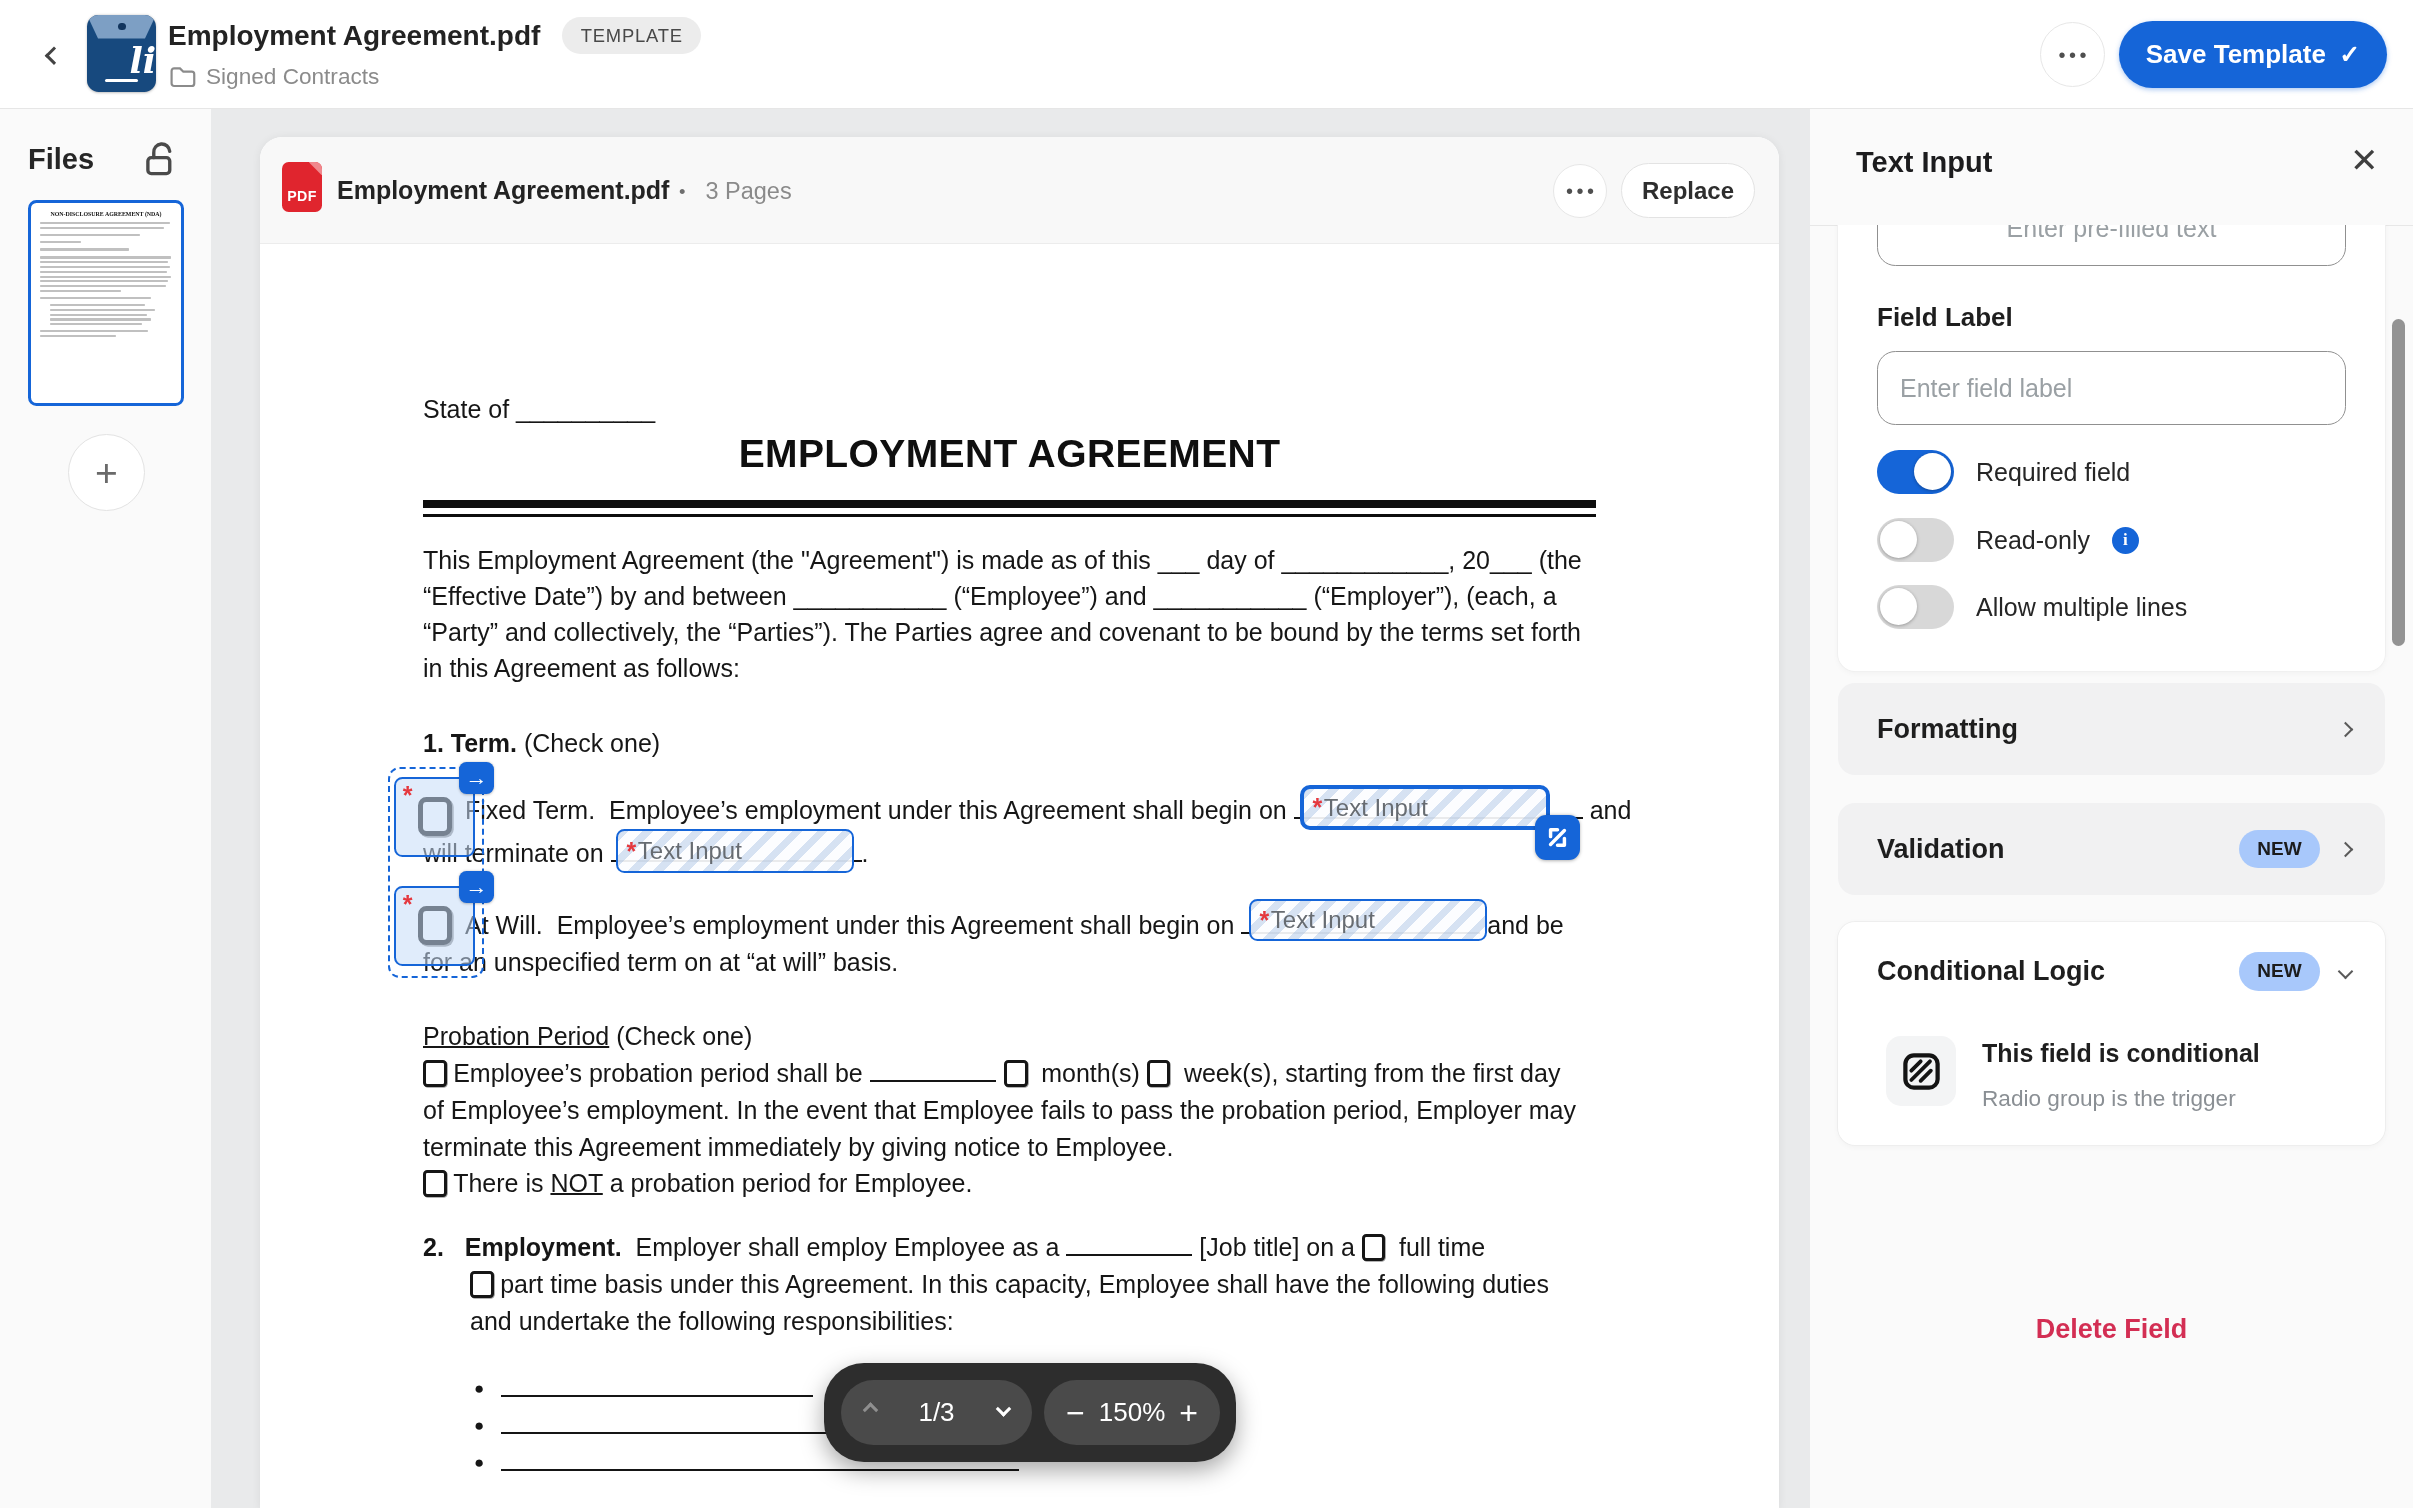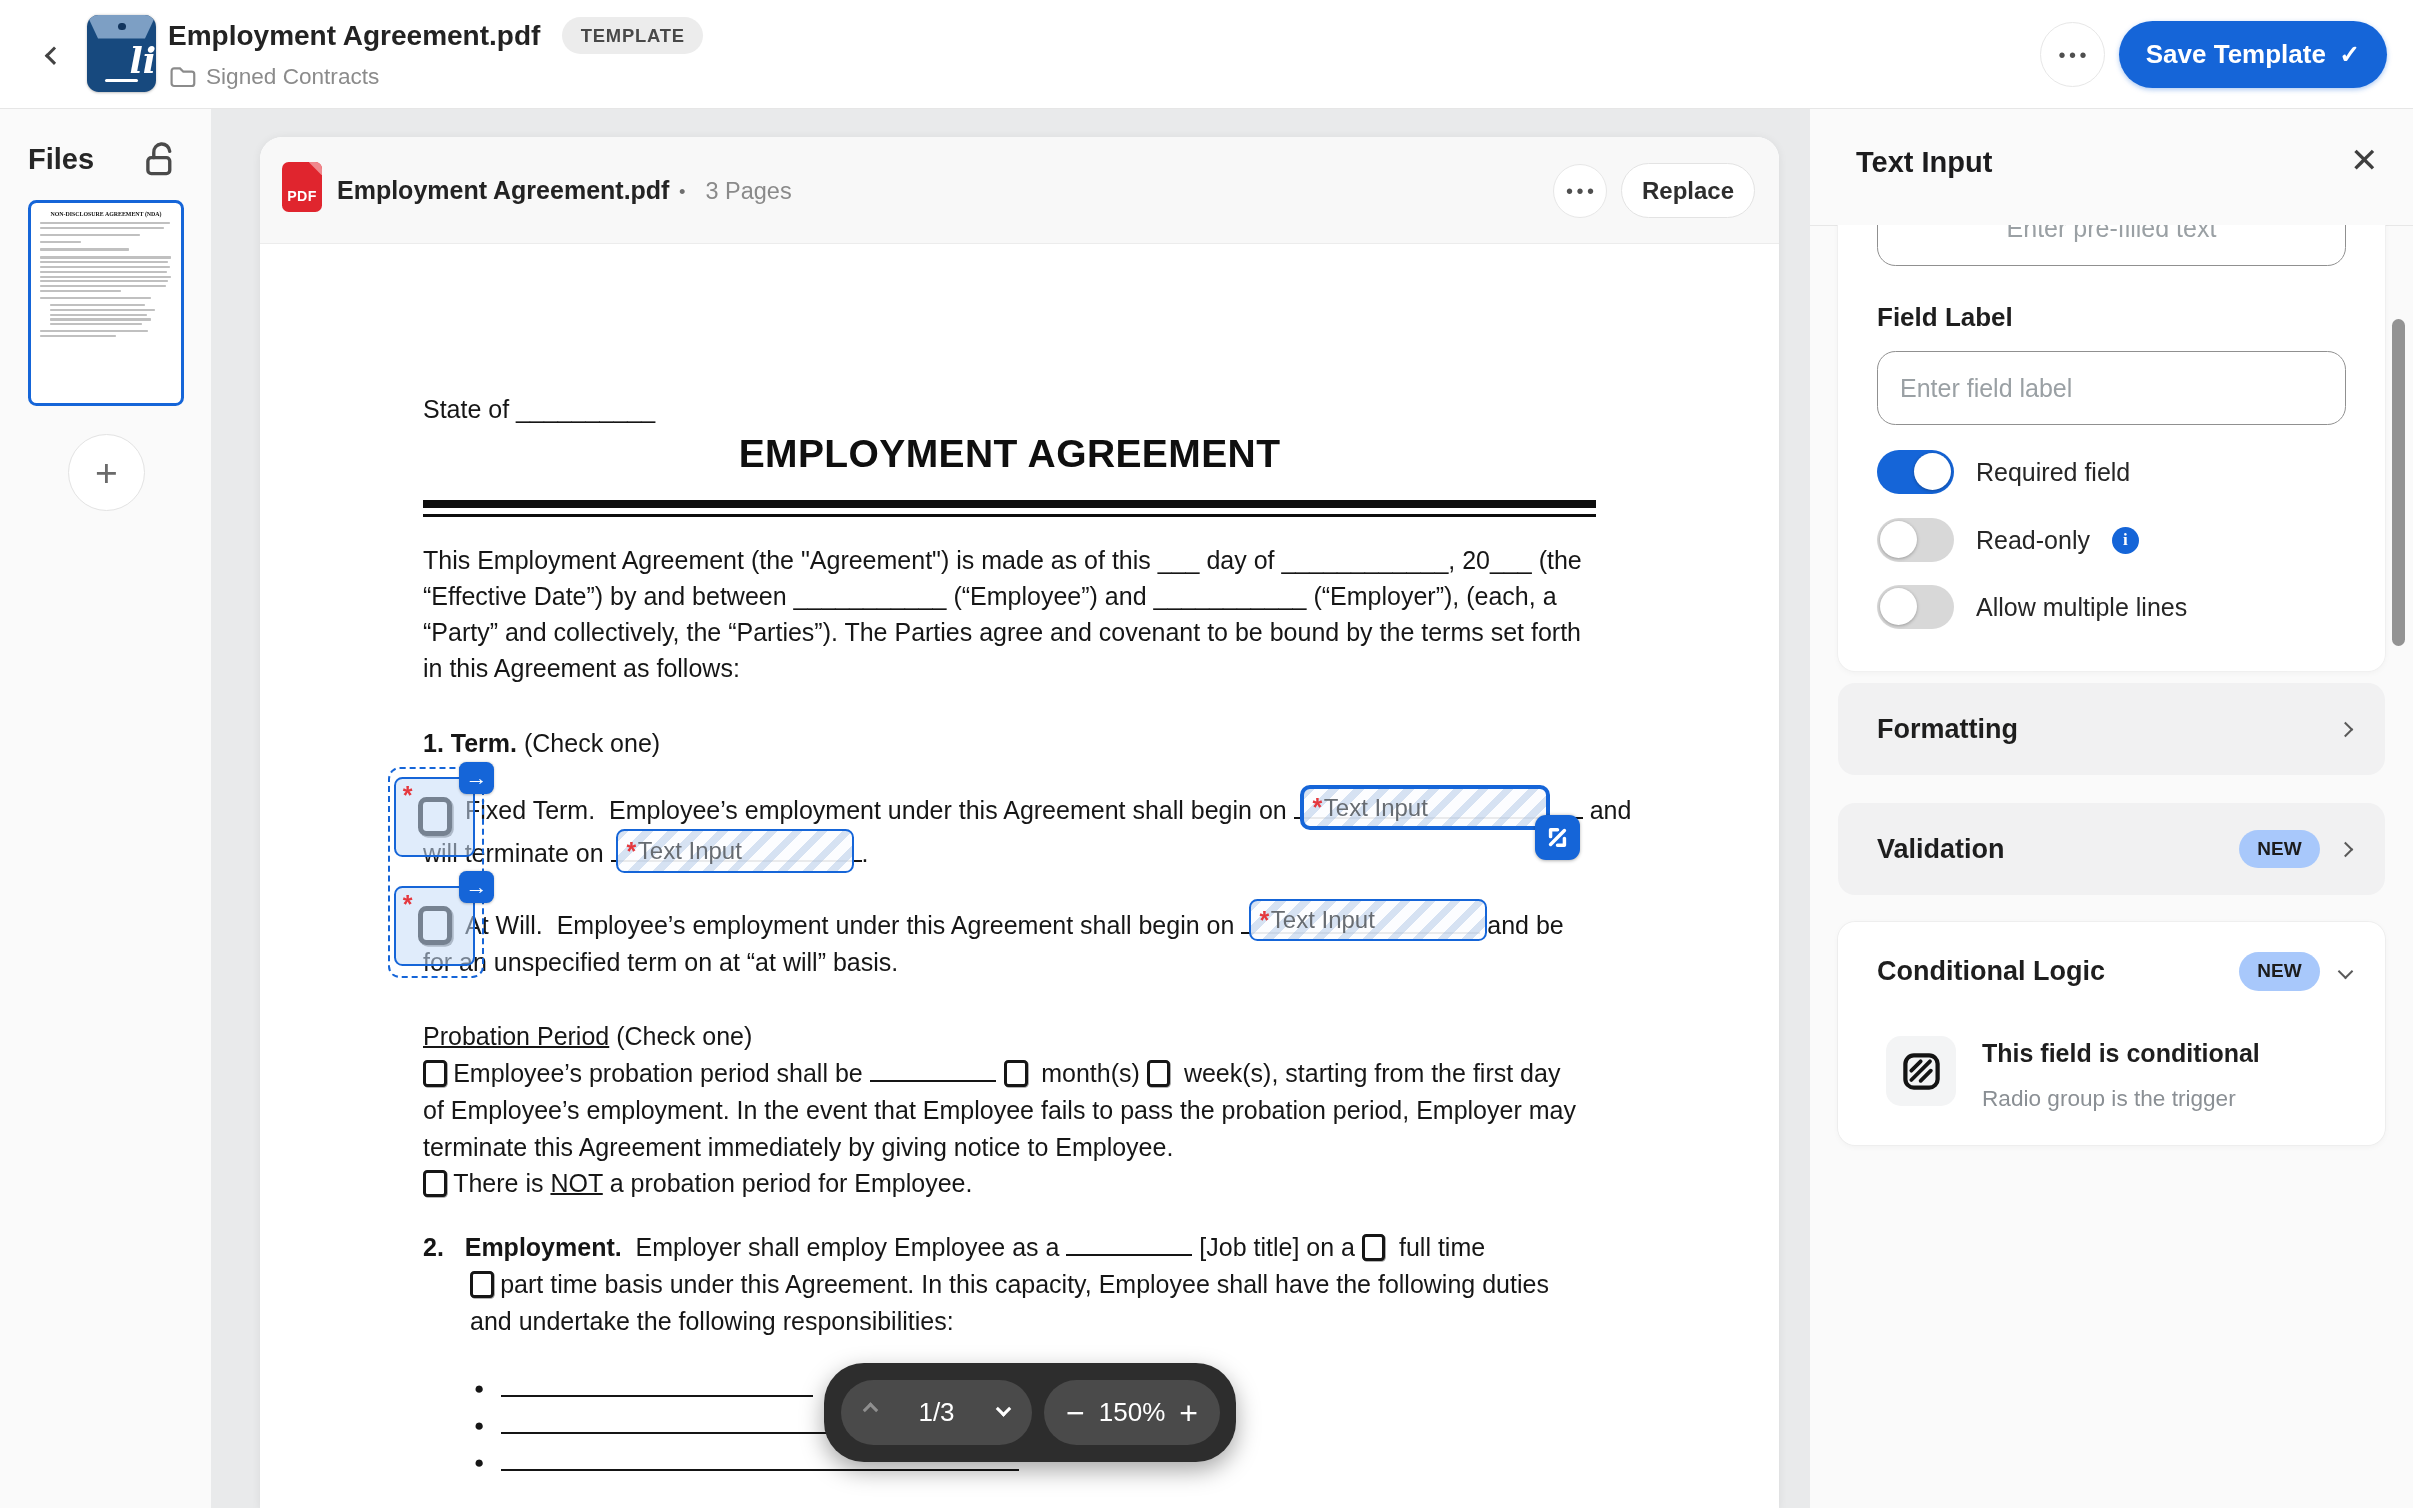--- a/index.html
+++ b/index.html
@@ -20,21 +20,21 @@
              background:#17497e; overflow:hidden; box-shadow:0 0.8px 2.5px rgba(0,0,0,.25); }
   .appicon .flap { position:absolute; left:0; top:0; width:100%; height:23.5px; background:#7d9fc4;
                    clip-path:polygon(0 0,100% 0,84% 100%,16% 100%); }
   .appicon .dot { position:absolute; left:50%; top:7.5px; width:7.5px; height:7.5px; margin-left:-3.4px;
                   border-radius:50%; background:#12355e; }
   .appicon .script { position:absolute; left:0; right:0; top:25px; text-align:right; color:#fff;
                      font-family:"DejaVu Serif", serif; font-style:italic; font-weight:bold; font-size:35px; }
   .appicon .scriptline { position:absolute; left:18.4px; right:18.4px; bottom:10px; height:3.4px; background:#fff; border-radius:1.7px; }
   .htitle-row { position:absolute; left:168px; top:17px; display:flex; align-items:center; }
   .htitle { font-size:28px; font-weight:bold; color:#232323; }
-  .hbadge { margin-left:22px; background:#ececec; color:#484848; font-size:18.4px; font-weight:bold;
+  .hbadge { margin-left:22px; background:#ececec; color:#484848; font-size:18.4px; font-weight:normal;
             letter-spacing:0.8px; padding:7.5px 18.4px; border-radius:837px; }
   .hsub-row { position:absolute; left:169px; top:64px; display:flex; align-items:center; gap:10px;
               color:#8b8b8b; font-size:22.6px; }
   .circlebtn { border-radius:50%; background:#fff; border:1.7px solid #e7e7e7; display:flex;
                align-items:center; justify-content:center; cursor:pointer; }
   .dots { color:#4f4f4f; font-size:20px; letter-spacing:3.4px; line-height:1; padding-left:3.4px; }
   .morebtn-top { position:absolute; left:2040px; top:22px; width:65px; height:65px; }
   .savebtn { position:absolute; left:2119px; top:21px; width:268px; height:67px; border-radius:837px;
              background:#1565d8; color:#fff; font-size:26px; font-weight:bold; display:flex;
              align-items:center; justify-content:center; gap:13.4px; cursor:pointer;
@@ -401,19 +401,20 @@
             <line x1="11" y1="33" x2="33" y2="11" stroke="#141414" stroke-width="4.5" stroke-linecap="round"></line>
             <line x1="11" y1="22" x2="22" y2="11" stroke="#141414" stroke-width="4.5" stroke-linecap="round"></line>
             <line x1="22" y1="34" x2="34" y2="22" stroke="#141414" stroke-width="4.5" stroke-linecap="round"></line>
           </svg>
         </div>
         <div class="condtitle">This field is conditional</div>
         <div class="condsub">Radio group is the trigger</div>
       </div>
 
 
+      <div class="deletefield" style="top:1089px">Delete Field</div>
     </div>
 
     <div class="pscrollbar"></div>
   </aside>
 
 </div>
 
 
 </body></html>

